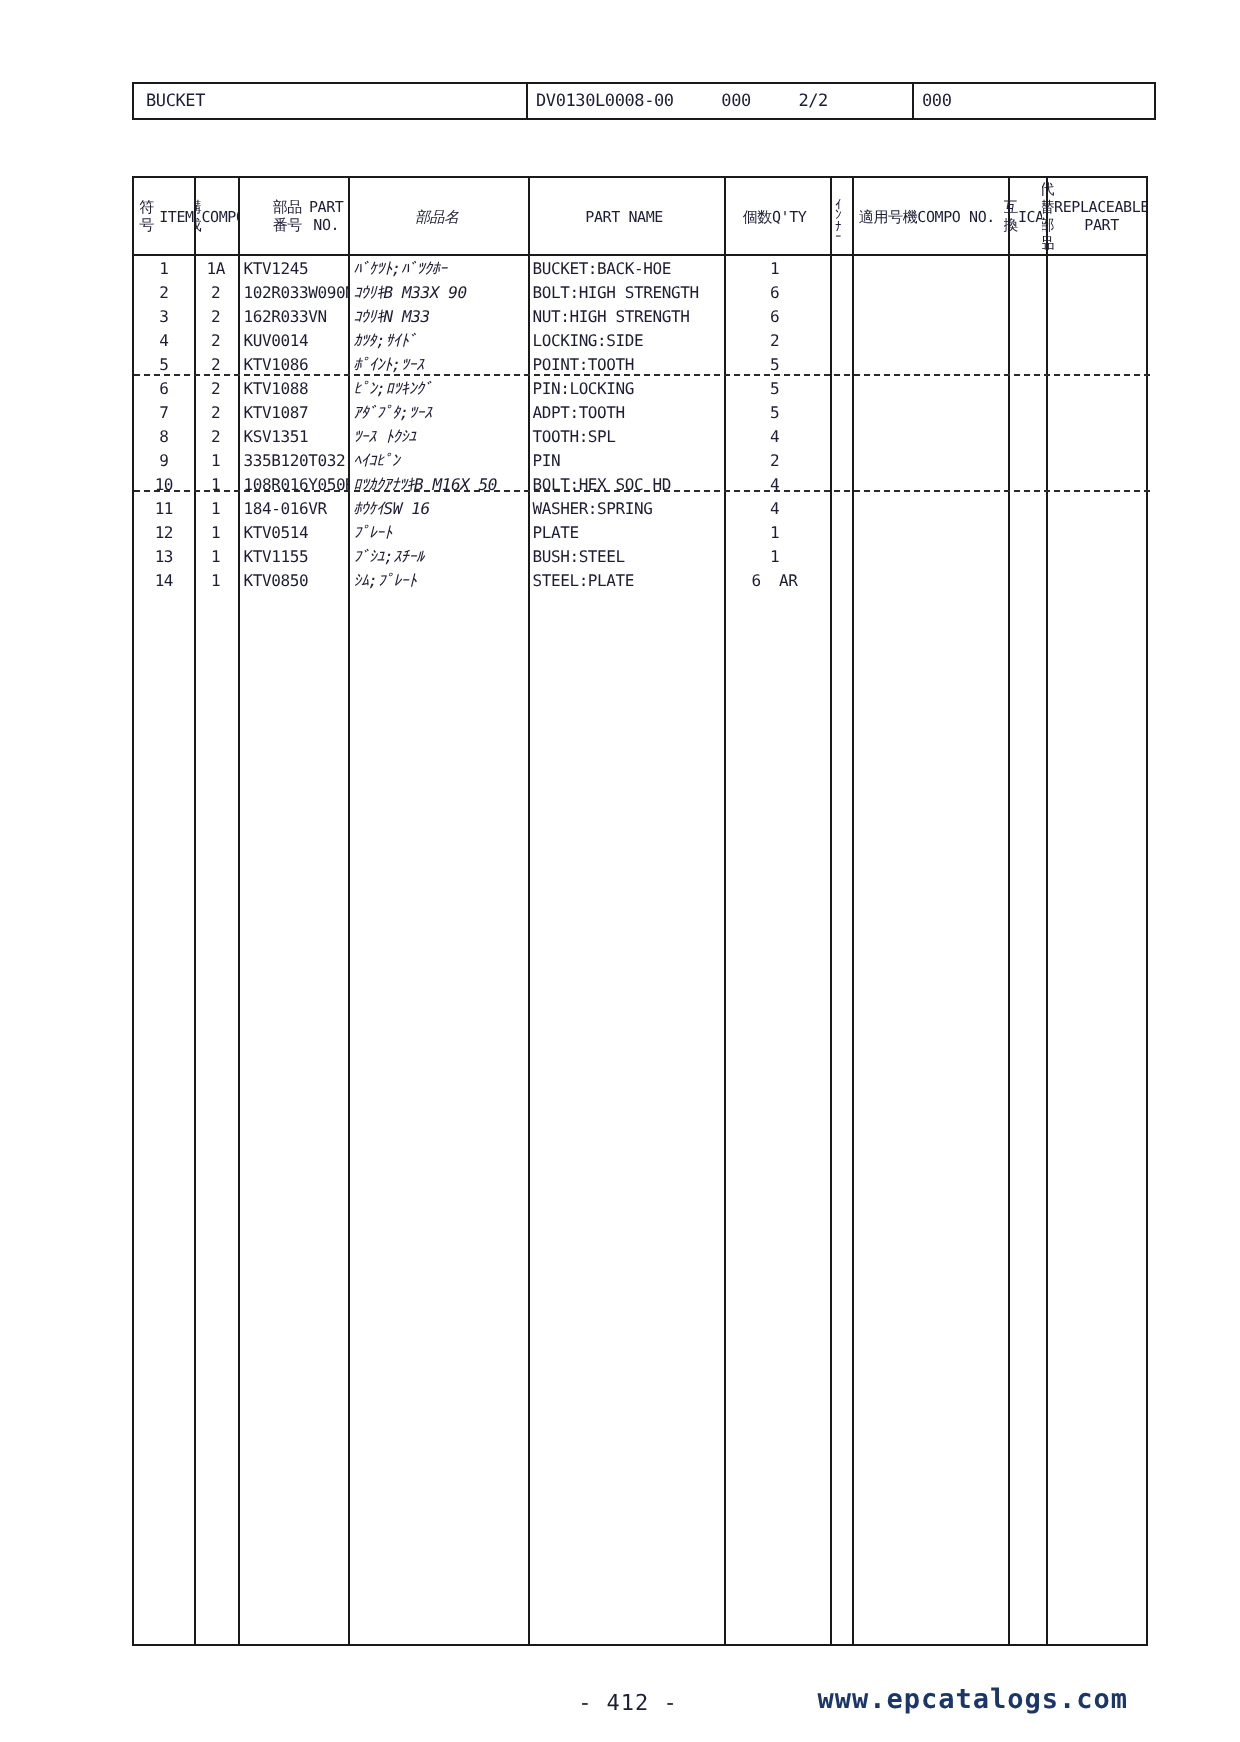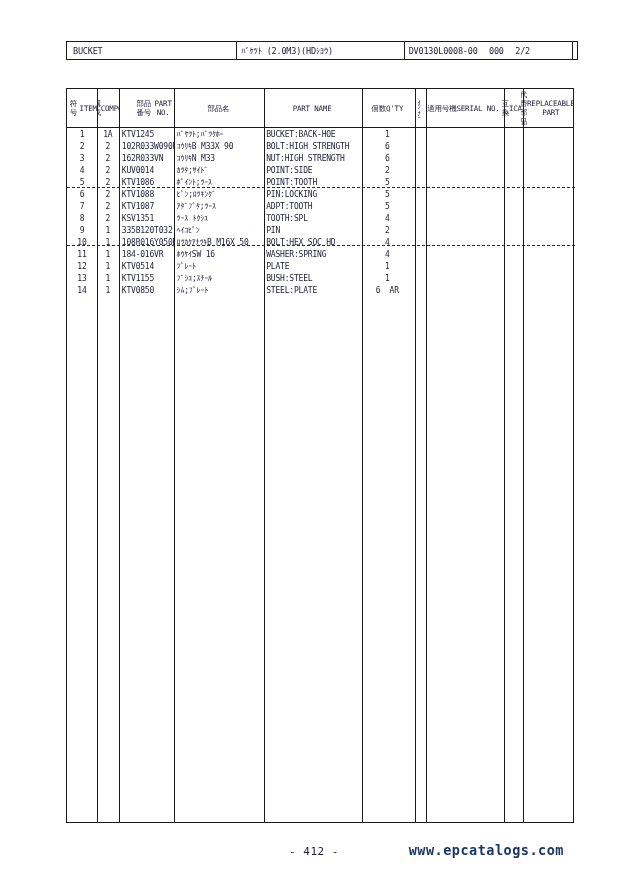--- a/index.html
+++ b/index.html
@@ -36,21 +36,21 @@
   .th .h-jp:empty, .th .h-en:empty { height:9px; }
   .th-inner { justify-content:flex-start; padding-top:2px; }
   .v-text { writing-mode:vertical-rl; text-orientation:upright; font-size:6.5px;
             line-height:9px; letter-spacing:-1px; }
   .tbody { position:absolute; left:0; top:40px; width:100%; }
   .trow { display:flex; height:12px; line-height:12px; white-space:pre; }
   .c { overflow:hidden; }
   .c-item   { width:30px; text-align:center; }
   .c-compo  { width:22px; text-align:center; }
   .c-partno { width:55px; padding-left:3px; }
-  .c-namejp { width:90px; padding-left:3px; }
+  .c-namejp { width:90px; padding-left:3px;font-style:italic; }
   .c-pname  { width:98px; padding-left:3px; }
   .c-qty    { width:53px; text-align:center; }
   .c-inner  { width:11px; }
   .c-serial { width:78px; }
   .c-ica    { width:19px; }
   .c-repl   { width:52px; }
   .dashed-sep { position:absolute; left:0; width:508px; height:0;
                 border-top:1px dashed #2a2a2a; }
   
   .footer-page {
@@ -62,21 +62,20 @@
     letter-spacing:0.5px; text-decoration:none; cursor:pointer;margin-left:44px;
   }
 </style>
 </head>
 <body>
 
 <div class="page" style="color: rgb(29, 29, 53);">
 
   <div class="header-bar">
     <div class="hb-cell hb-title">BUCKET</div>
-    <div class="hb-cell hb-title-jp">ﾊﾞｹﾂﾄ (2.0M3)(HDｼﾖｳ)</div>
     <div class="hb-cell hb-doc">
       <span>DV0130L0008-00</span>
       <span>000</span>
       <span>2/2</span>
     </div>
     <div class="hb-cell hb-edition">000</div>
   </div>
 
   <div class="table-box">
 
@@ -113,37 +112,37 @@
       </div>
       <div class="th c-qty">
         <span class="h-jp">個数</span>
         <span class="h-en">Q'TY</span>
       </div>
       <div class="th c-inner th-inner">
         <span class="v-text">ｲﾝﾅｰ</span>
       </div>
       <div class="th c-serial">
         <span class="h-jp">適用号機</span>
-        <span class="h-en">SERIAL NO.</span>
+        <span class="h-en">COMPO NO.</span>
       </div>
       <div class="th c-ica">
         <span class="h-jp">互換</span>
         <span class="h-en">ICA</span>
       </div>
       <div class="th c-repl">
         <span class="h-jp">代替部品</span>
         <span class="h-en">REPLACEABLE PART</span>
       </div>
     </div>
 
     <div class="tbody" id="table-body">
         <div class="trow"><span class="c c-item">1</span><span class="c c-compo">1A</span><span class="c c-partno">KTV1245</span><span class="c c-namejp">ﾊﾞｹﾂﾄ;ﾊﾞﾂｸﾎｰ</span><span class="c c-pname">BUCKET:BACK-HOE</span><span class="c c-qty">1</span><span class="c c-inner"></span><span class="c c-serial"></span><span class="c c-ica"></span><span class="c c-repl"></span></div>
         <div class="trow"><span class="c c-item">2</span><span class="c c-compo">2</span><span class="c c-partno">102R033W090N</span><span class="c c-namejp">ｺｳﾘｷB M33X 90</span><span class="c c-pname">BOLT:HIGH STRENGTH</span><span class="c c-qty">6</span><span class="c c-inner"></span><span class="c c-serial"></span><span class="c c-ica"></span><span class="c c-repl"></span></div>
         <div class="trow"><span class="c c-item">3</span><span class="c c-compo">2</span><span class="c c-partno">162R033VN</span><span class="c c-namejp">ｺｳﾘｷN M33</span><span class="c c-pname">NUT:HIGH STRENGTH</span><span class="c c-qty">6</span><span class="c c-inner"></span><span class="c c-serial"></span><span class="c c-ica"></span><span class="c c-repl"></span></div>
-        <div class="trow"><span class="c c-item">4</span><span class="c c-compo">2</span><span class="c c-partno">KUV0014</span><span class="c c-namejp">ｶﾂﾀ;ｻｲﾄﾞ</span><span class="c c-pname">POINT:SIDE</span><span class="c c-qty">2</span><span class="c c-inner"></span><span class="c c-serial"></span><span class="c c-ica"></span><span class="c c-repl"></span></div>
+        <div class="trow"><span class="c c-item">4</span><span class="c c-compo">2</span><span class="c c-partno">KUV0014</span><span class="c c-namejp">ｶﾂﾀ;ｻｲﾄﾞ</span><span class="c c-pname">LOCKING:SIDE</span><span class="c c-qty">2</span><span class="c c-inner"></span><span class="c c-serial"></span><span class="c c-ica"></span><span class="c c-repl"></span></div>
         <div class="trow"><span class="c c-item">5</span><span class="c c-compo">2</span><span class="c c-partno">KTV1086</span><span class="c c-namejp">ﾎﾟｲﾝﾄ;ﾂｰｽ</span><span class="c c-pname">POINT:TOOTH</span><span class="c c-qty">5</span><span class="c c-inner"></span><span class="c c-serial"></span><span class="c c-ica"></span><span class="c c-repl"></span></div>
         <div class="trow"><span class="c c-item">6</span><span class="c c-compo">2</span><span class="c c-partno">KTV1088</span><span class="c c-namejp">ﾋﾟﾝ;ﾛﾂｷﾝｸﾞ</span><span class="c c-pname">PIN:LOCKING</span><span class="c c-qty">5</span><span class="c c-inner"></span><span class="c c-serial"></span><span class="c c-ica"></span><span class="c c-repl"></span></div>
         <div class="trow"><span class="c c-item">7</span><span class="c c-compo">2</span><span class="c c-partno">KTV1087</span><span class="c c-namejp">ｱﾀﾞﾌﾟﾀ;ﾂｰｽ</span><span class="c c-pname">ADPT:TOOTH</span><span class="c c-qty">5</span><span class="c c-inner"></span><span class="c c-serial"></span><span class="c c-ica"></span><span class="c c-repl"></span></div>
         <div class="trow"><span class="c c-item">8</span><span class="c c-compo">2</span><span class="c c-partno">KSV1351</span><span class="c c-namejp">ﾂｰｽ ﾄｸｼﾕ</span><span class="c c-pname">TOOTH:SPL</span><span class="c c-qty">4</span><span class="c c-inner"></span><span class="c c-serial"></span><span class="c c-ica"></span><span class="c c-repl"></span></div>
         <div class="trow"><span class="c c-item">9</span><span class="c c-compo">1</span><span class="c c-partno">335B120T032</span><span class="c c-namejp">ﾍｲｺﾋﾟﾝ</span><span class="c c-pname">PIN</span><span class="c c-qty">2</span><span class="c c-inner"></span><span class="c c-serial"></span><span class="c c-ica"></span><span class="c c-repl"></span></div>
         <div class="trow"><span class="c c-item">10</span><span class="c c-compo">1</span><span class="c c-partno">108R016Y050R</span><span class="c c-namejp">ﾛﾂｶｸｱﾅﾂｷB M16X 50</span><span class="c c-pname">BOLT:HEX SOC HD</span><span class="c c-qty">4</span><span class="c c-inner"></span><span class="c c-serial"></span><span class="c c-ica"></span><span class="c c-repl"></span></div>
         <div class="trow"><span class="c c-item">11</span><span class="c c-compo">1</span><span class="c c-partno">184-016VR</span><span class="c c-namejp">ﾎｳｹｲSW 16</span><span class="c c-pname">WASHER:SPRING</span><span class="c c-qty">4</span><span class="c c-inner"></span><span class="c c-serial"></span><span class="c c-ica"></span><span class="c c-repl"></span></div>
         <div class="trow"><span class="c c-item">12</span><span class="c c-compo">1</span><span class="c c-partno">KTV0514</span><span class="c c-namejp">ﾌﾟﾚｰﾄ</span><span class="c c-pname">PLATE</span><span class="c c-qty">1</span><span class="c c-inner"></span><span class="c c-serial"></span><span class="c c-ica"></span><span class="c c-repl"></span></div>
         <div class="trow"><span class="c c-item">13</span><span class="c c-compo">1</span><span class="c c-partno">KTV1155</span><span class="c c-namejp">ﾌﾞｼﾕ;ｽﾁｰﾙ</span><span class="c c-pname">BUSH:STEEL</span><span class="c c-qty">1</span><span class="c c-inner"></span><span class="c c-serial"></span><span class="c c-ica"></span><span class="c c-repl"></span></div>
         <div class="trow"><span class="c c-item">14</span><span class="c c-compo">1</span><span class="c c-partno">KTV0850</span><span class="c c-namejp">ｼﾑ;ﾌﾟﾚｰﾄ</span><span class="c c-pname">STEEL:PLATE</span><span class="c c-qty">6  AR</span><span class="c c-inner"></span><span class="c c-serial"></span><span class="c c-ica"></span><span class="c c-repl"></span></div>

